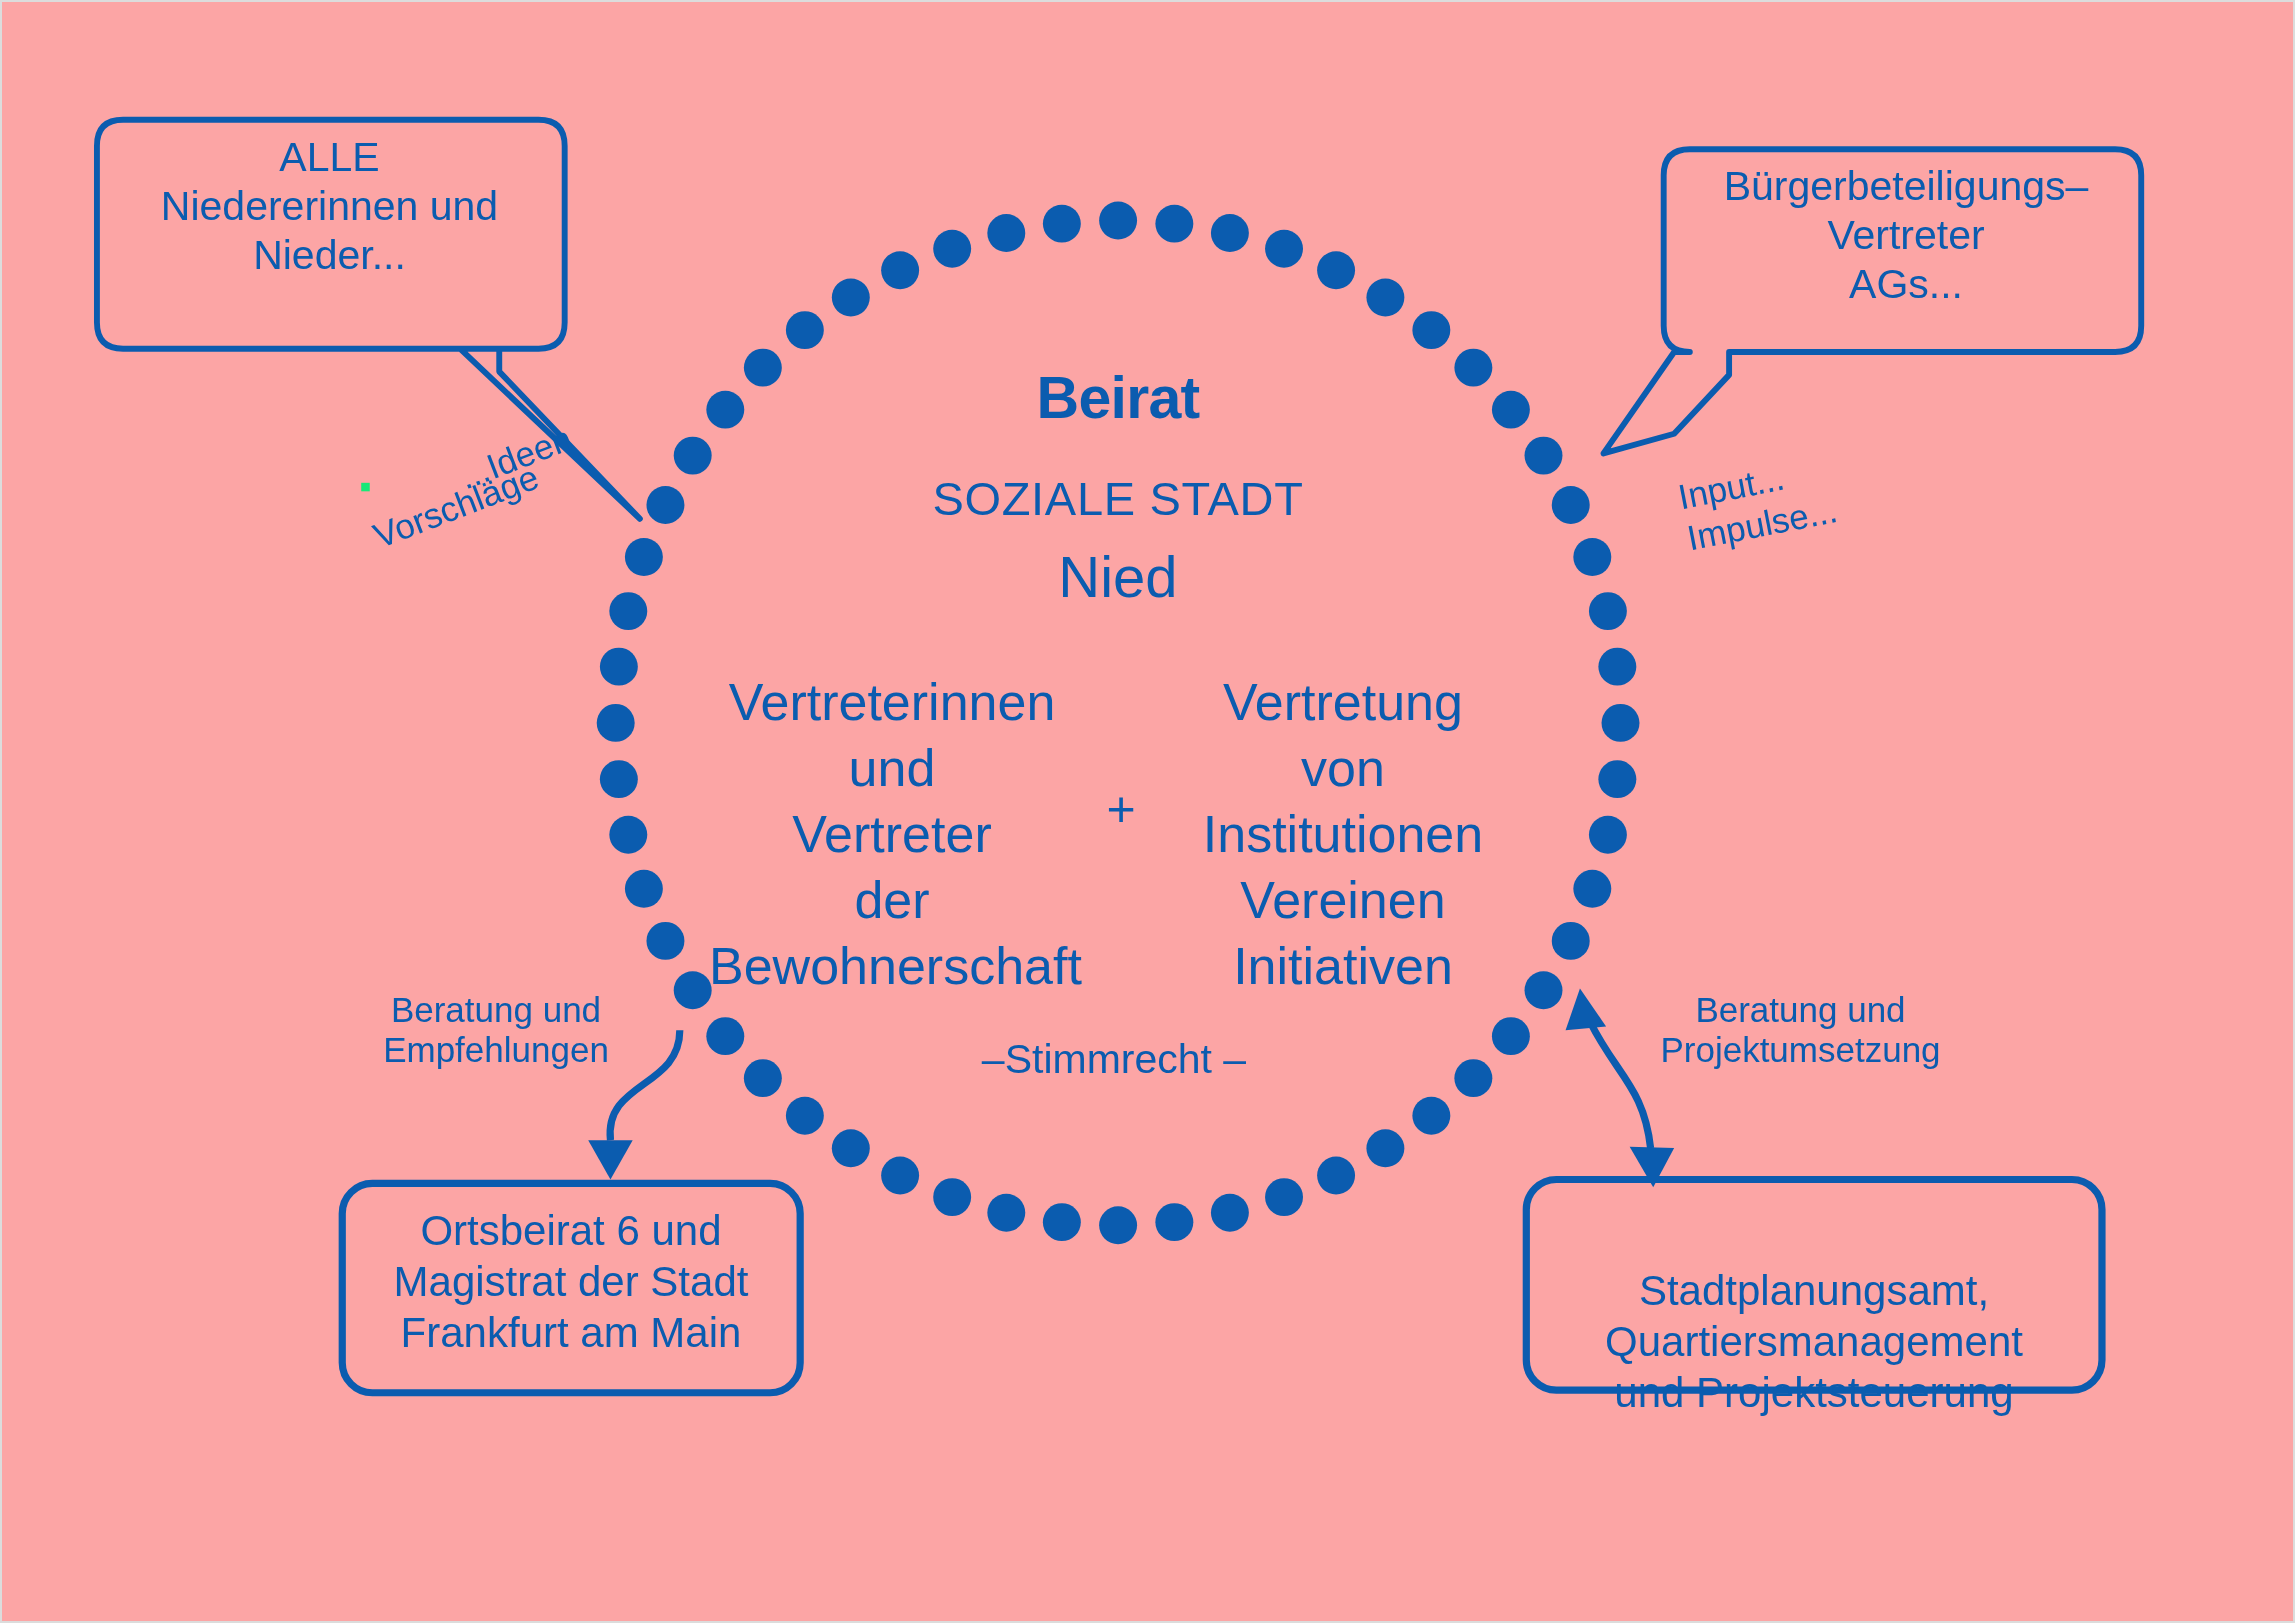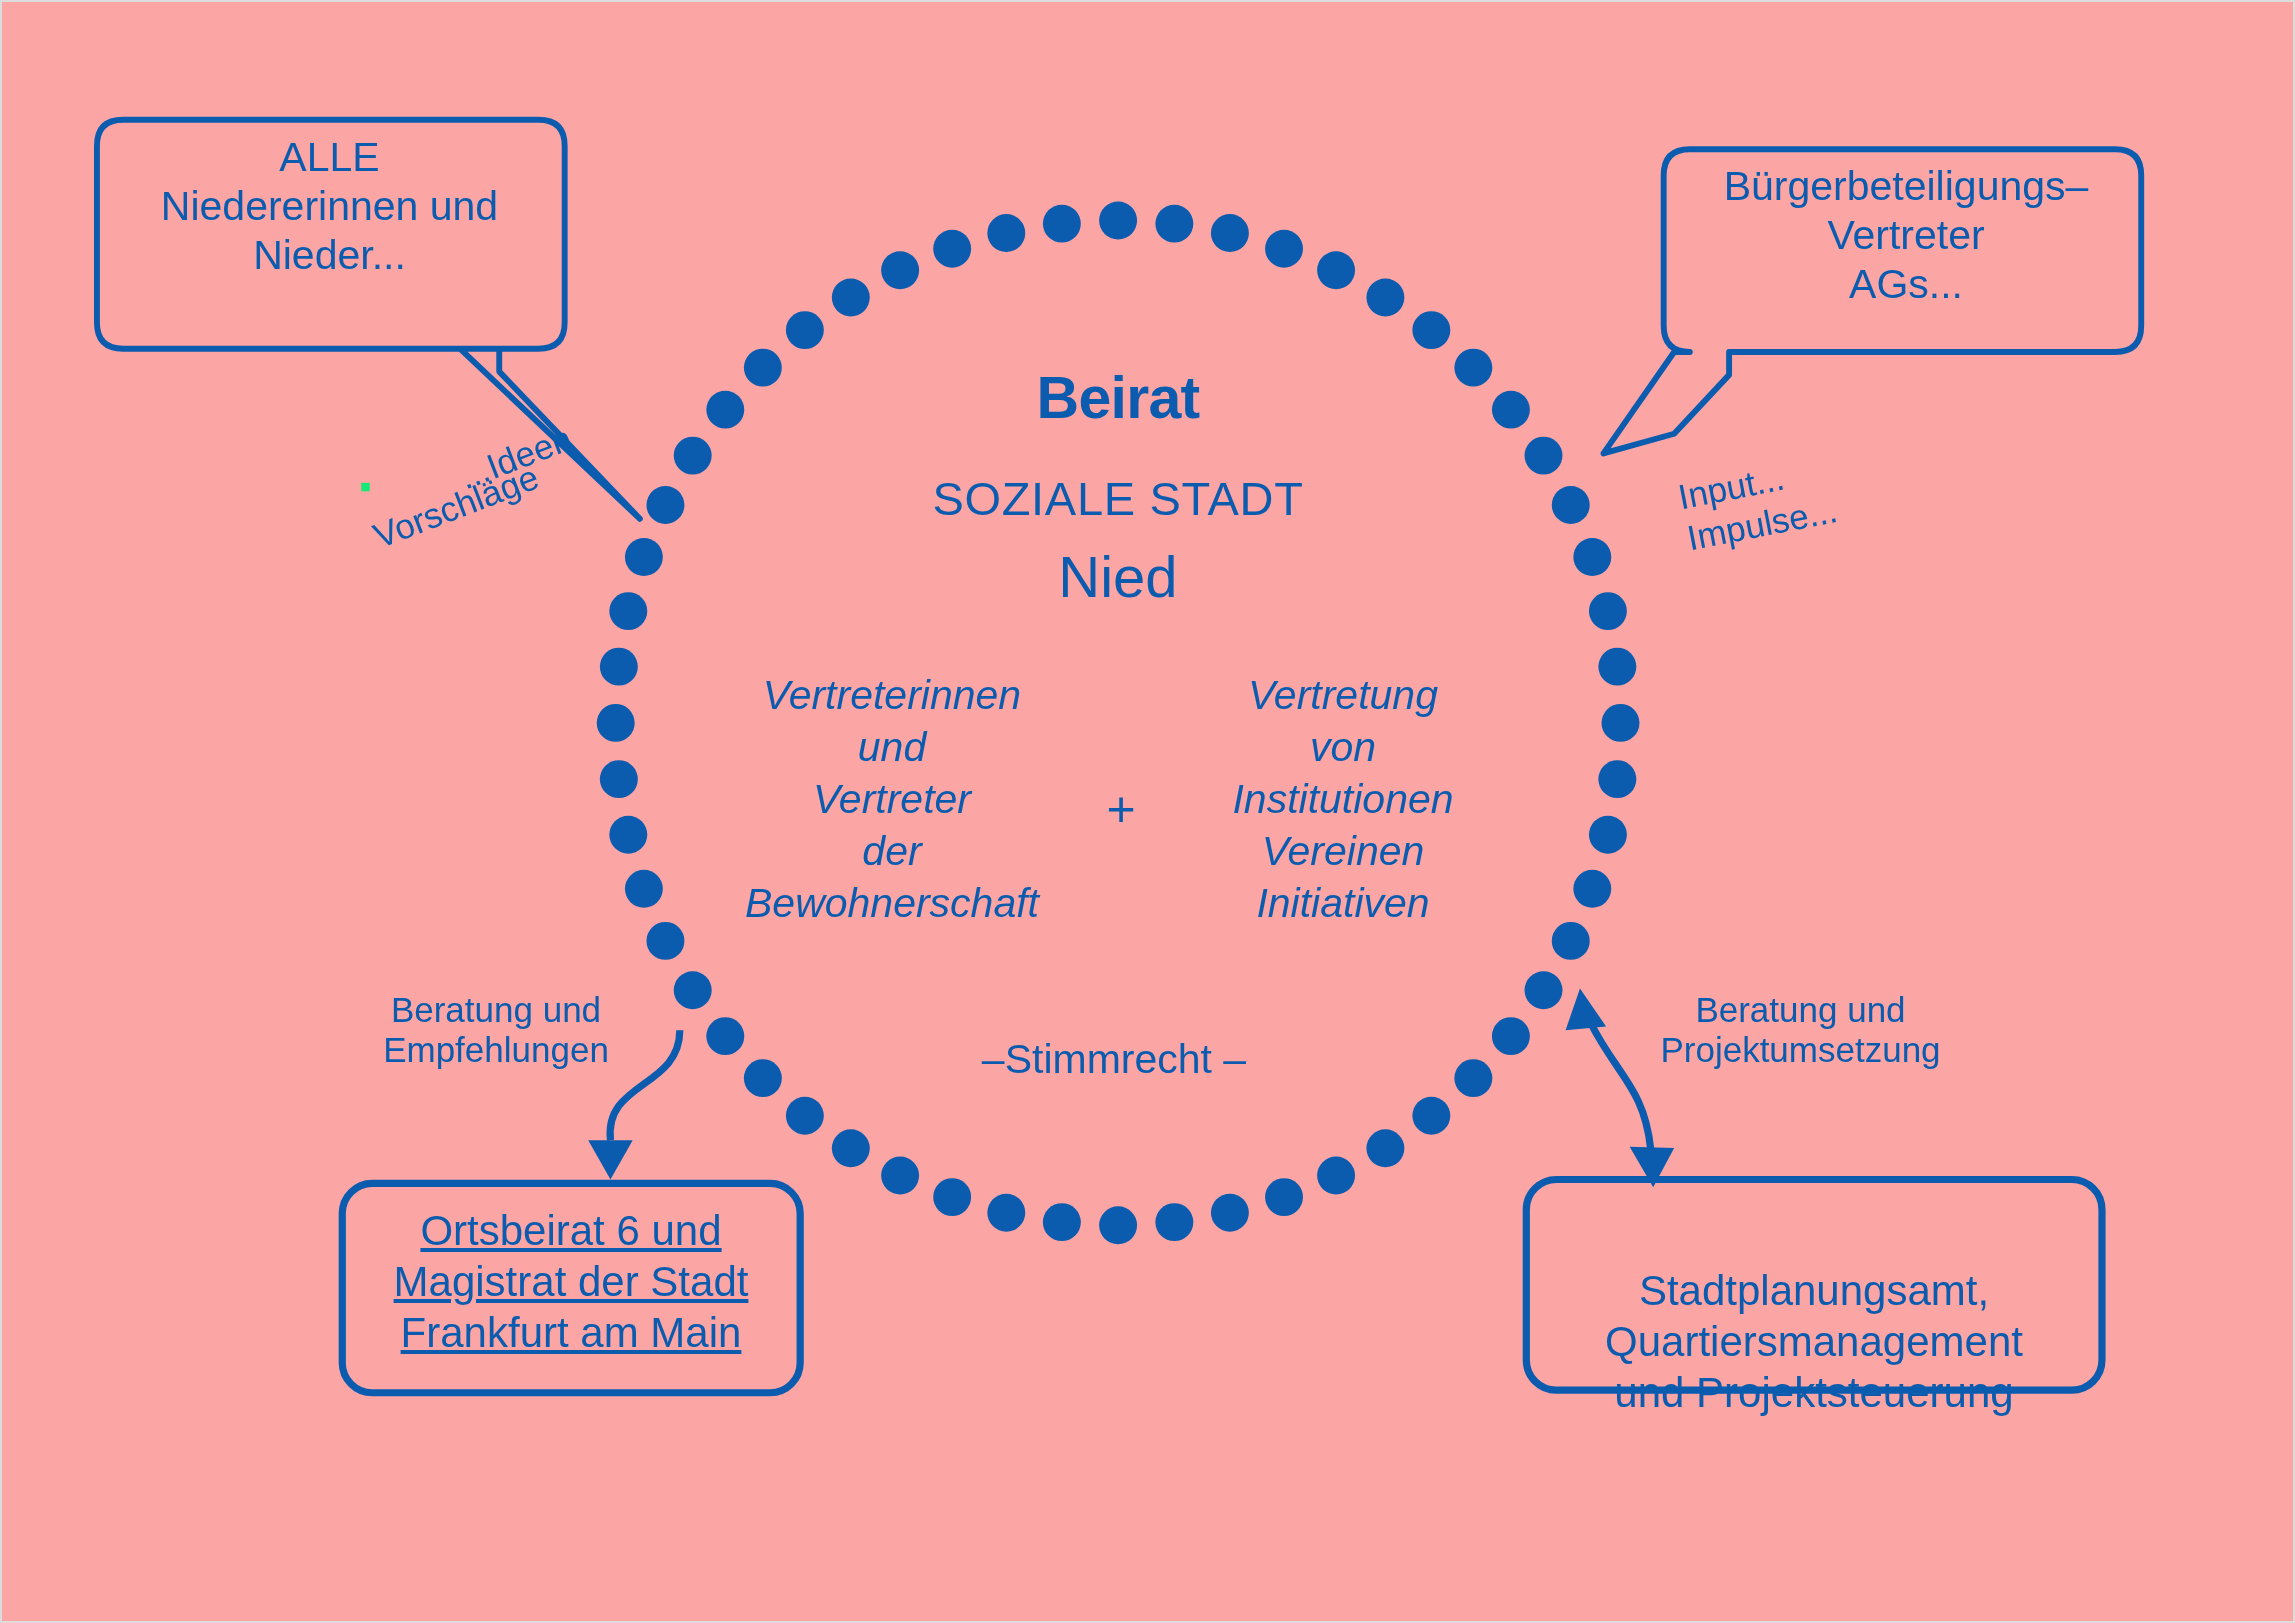--- a/index.html
+++ b/index.html
@@ -49,23 +49,22 @@
   }
   #center-sub1 {
     left: 789px; top: 470px; width: 654px;
     font-size: 47px; letter-spacing: 0.7px;
   }
   #center-sub2 {
     left: 789px; top: 542px; width: 654px;
     font-size: 58px;
   }
   .col-text {
-    font-size: 41px;
+    font-size: 52px;
     line-height: 1.27;
-    font-style: italic;
   }
   #col-left  { left: 707px; top: 667px; width: 366px; }
   #col-right { left: 1171px; top: 667px; width: 340px; }
   #col-plus  {
     left: 1073px; top: 779px; width: 92px;
     font-size: 50px;
   }
   #stimmrecht {
     left: 929px; top: 1034px; width: 366px;
     font-size: 41px;
@@ -100,21 +99,21 @@
     left: 340px; top: 988px; width: 308px;
     font-size: 35px; text-align: center;
   }
   #ann-br {
     left: 1635px; top: 988px; width: 327px;
     font-size: 35px; text-align: center;
   }
 
   
   .box-text { font-size: 42px; line-height: 1.22; }
-  #box-left-text  { left: 340px;  top: 1203px; width: 458px; text-decoration: underline; }
+  #box-left-text  { left: 340px;  top: 1203px; width: 458px; }
   #box-right-text { left: 1534px; top: 1263px; width: 556px; }
 </style>
 </head>
 <body>
 
 <div id="stage">
 
   <svg id="diagram-svg" viewBox="0 0 3508 2481">
 
     <g id="ring-dots">

